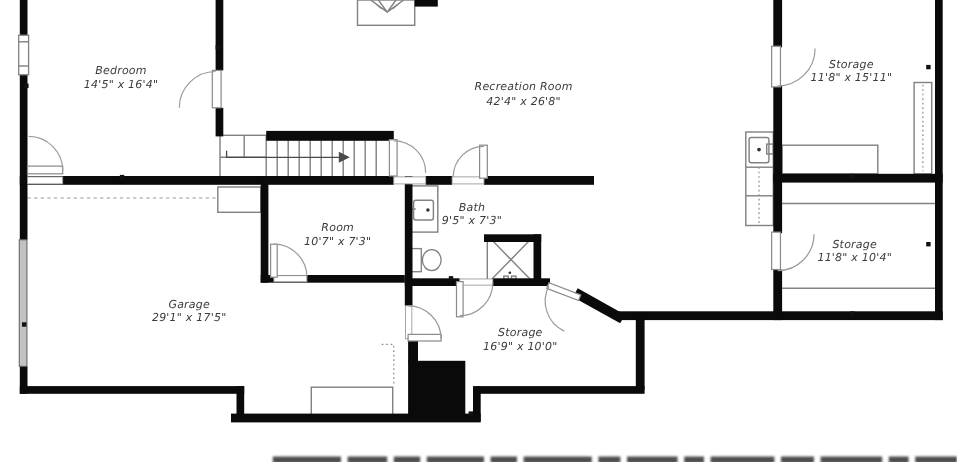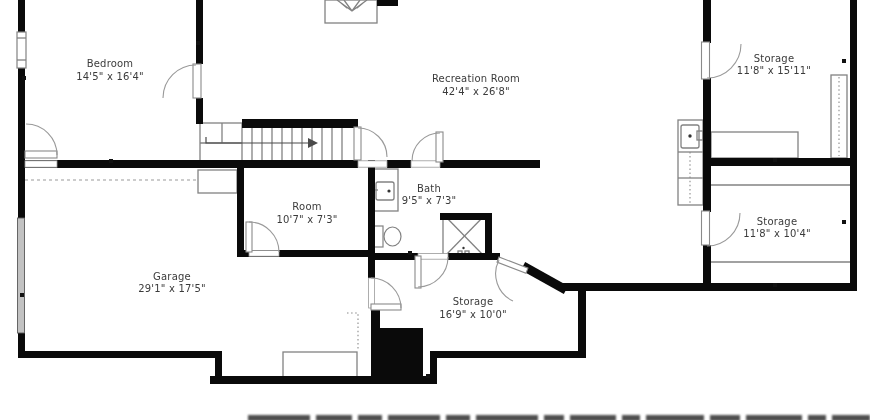--- a/index.html
+++ b/index.html
@@ -1,17 +1,17 @@
 <!DOCTYPE html>
 <html><head>
 <meta charset="utf-8">
 <style>
   html,body{margin:0;padding:0;background:#fff;}
   .canvas{position:relative;width:870px;height:420px;background:#ffffff;overflow:hidden;
-          font-family:"DejaVu Sans", sans-serif;}
+          font-family:"DejaVu Sans", sans-serif;font-style:italic;}
   svg{position:absolute;left:0;top:0;}
   text{font-family:"DejaVu Sans", sans-serif;font-size:10px;fill:#3b3b3b;letter-spacing:.2px;}
   .wall{fill:#0a0a0a;}
   .thin{stroke:#828282;stroke-width:1.3;fill:none;}
   .thin-f{stroke:#828282;stroke-width:1.2;fill:#ffffff;}
   .door-leaf{fill:#ffffff;stroke:#8a8a8a;stroke-width:1.1;}
   .door-arc{fill:none;stroke:#9a9a9a;stroke-width:1.1;}
   .gap{fill:#ffffff;stroke:#9a9a9a;stroke-width:0.8;}
   .tick{fill:#111;}
   .dash{stroke:#9a9a9a;stroke-width:1.1;stroke-dasharray:3 3;fill:none;}

